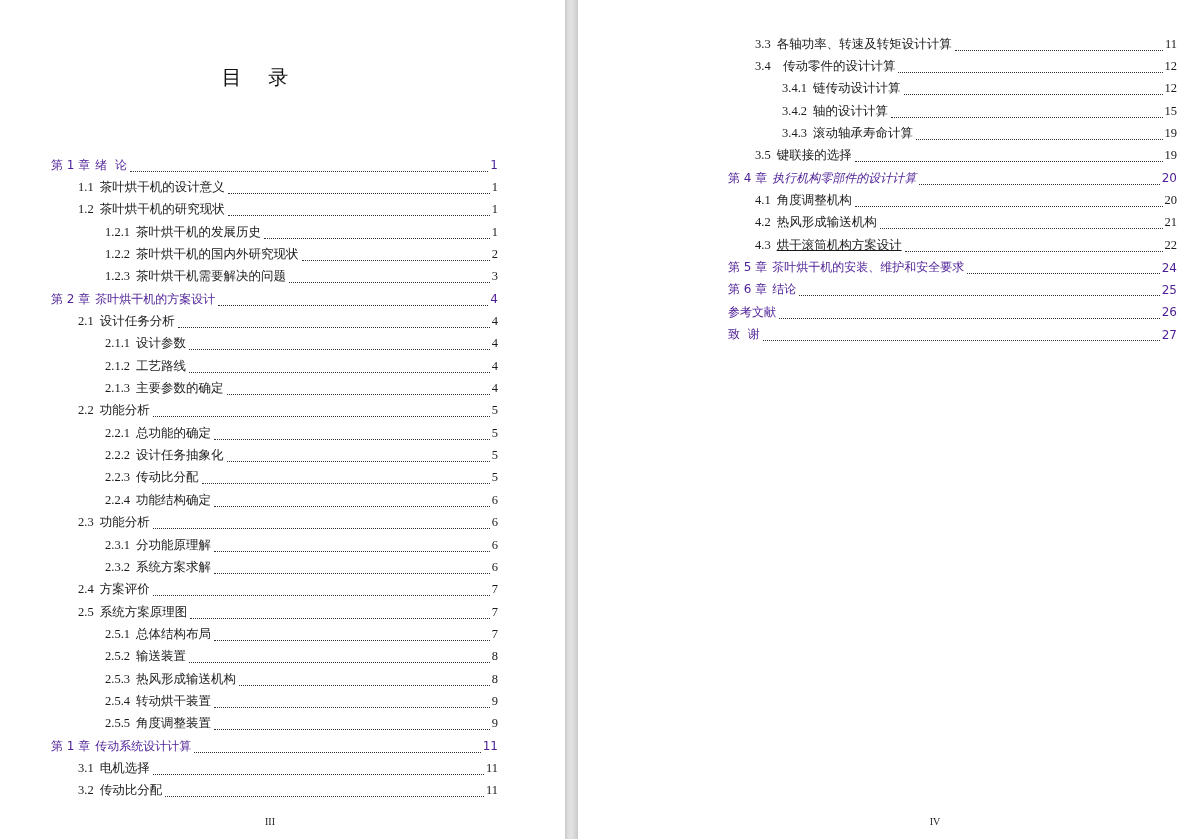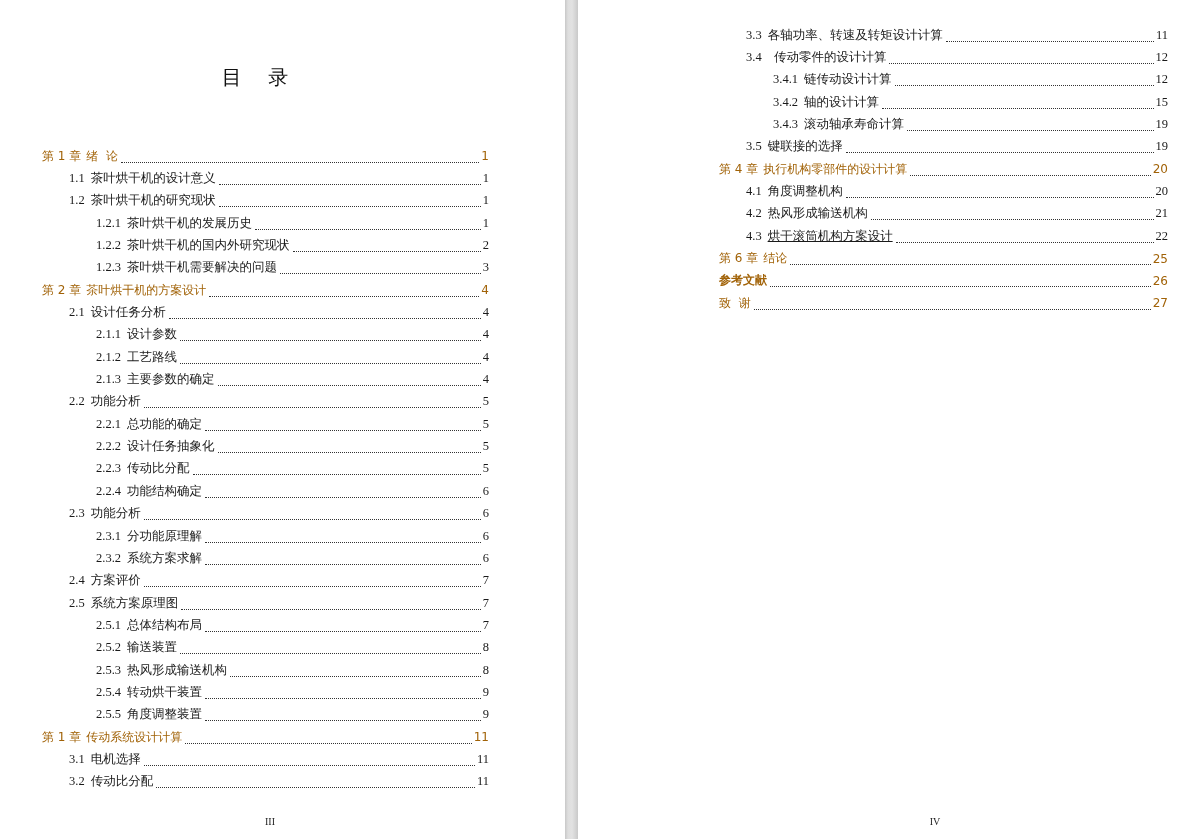--- a/index.html
+++ b/index.html
@@ -17,35 +17,35 @@
   .gutter {
     position:absolute; top:0; left:565px; width:13px; height:839px;
     background:linear-gradient(to right,#c8c8c8 0px,#dedede 3px,#e2e2e2 7px,#d2d2d2 11px,#c9c9c9 13px);
   }
   .toc-title {
     position:absolute; left:0; width:520px; top:64px; text-align:center;
     font-family:"DejaVu Sans", sans-serif; font-size:20px; letter-spacing:10px;
     color:#111;
   }
   .toc {
-    position:absolute; margin:4px; padding:0; list-style:none;
+    position:absolute; margin:13px; padding:0; list-style:none;
   }
   #toc-left { left:38px; top:141px; width:447px; }
   #toc-right { left:137px; top:20px; width:449px; }
   .row {
     height:22.35px; display:flex; align-items:center; font-size:12.5px; white-space:nowrap;
   }
   .row .num { flex:0 0 auto; }
   .row .label { flex:0 0 auto; }
   .row .leader {
     flex:1 1 auto; min-width:8px; margin:0 2px 0 3px; height:10px;
     border-bottom:1.2px dotted #333; transform:translateY(1px);
   }
   .row .pg { flex:0 0 auto; text-align:right; }
-  .lvl1 { font-family:"DejaVu Sans", sans-serif; font-size:12px; color:#a16207; }
+  .lvl1 { font-family:"DejaVu Sans", sans-serif; font-size:12px; color:#4c1d95; }
   .lvl1 .num { margin-right:5px; }
   .lvl2 { padding-left:27px; }
   .lvl2 .num { margin-right:6px; }
   .lvl3 { padding-left:54px; }
   .lvl3 .num { margin-right:6px; }
   .footer {
     position:absolute; top:816px; font-size:10px; color:#222; text-align:center; width:40px;
   }
   #footer-left { left:250px; }
   #footer-right { left:337px; }
@@ -269,21 +269,21 @@
         <span class="pg">19</span>
       </li>
       <li class="row lvl2">
         <span class="num">3.5</span>
         <span class="label" style="white-space: pre;">键联接的选择</span>
         <span class="leader"></span>
         <span class="pg">19</span>
       </li>
       <li class="row lvl1">
         <span class="num">第 4 章</span>
-        <span class="label" style="white-space: pre;">执行机构零部件的设计计算</span>
+        <span class="label" style="white-space: pre; font-style: italic;">执行机构零部件的设计计算</span>
         <span class="leader"></span>
         <span class="pg">20</span>
       </li>
       <li class="row lvl2">
         <span class="num">4.1</span>
         <span class="label" style="white-space: pre;">角度调整机构</span>
         <span class="leader"></span>
         <span class="pg">20</span>
       </li>
       <li class="row lvl2">
@@ -292,27 +292,33 @@
         <span class="leader"></span>
         <span class="pg">21</span>
       </li>
       <li class="row lvl2">
         <span class="num">4.3</span>
         <span class="label" style="white-space: pre; text-decoration: underline;">烘干滚筒机构方案设计</span>
         <span class="leader"></span>
         <span class="pg">22</span>
       </li>
       <li class="row lvl1">
+        <span class="num">第 5 章</span>
+        <span class="label" style="white-space: pre;">茶叶烘干机的安装、维护和安全要求</span>
+        <span class="leader"></span>
+        <span class="pg">24</span>
+      </li>
+      <li class="row lvl1">
         <span class="num">第 6 章</span>
         <span class="label" style="white-space: pre;">结论</span>
         <span class="leader"></span>
         <span class="pg">25</span>
       </li>
       <li class="row lvl1">
-        <span class="label" style="white-space: pre; font-weight: bold;">参考文献</span>
+        <span class="label" style="white-space: pre;">参考文献</span>
         <span class="leader"></span>
         <span class="pg">26</span>
       </li>
       <li class="row lvl1">
         <span class="label" style="white-space: pre;">致  谢</span>
         <span class="leader"></span>
         <span class="pg">27</span>
       </li>
     </ul>
   <div class="footer" id="footer-right">IV</div>

